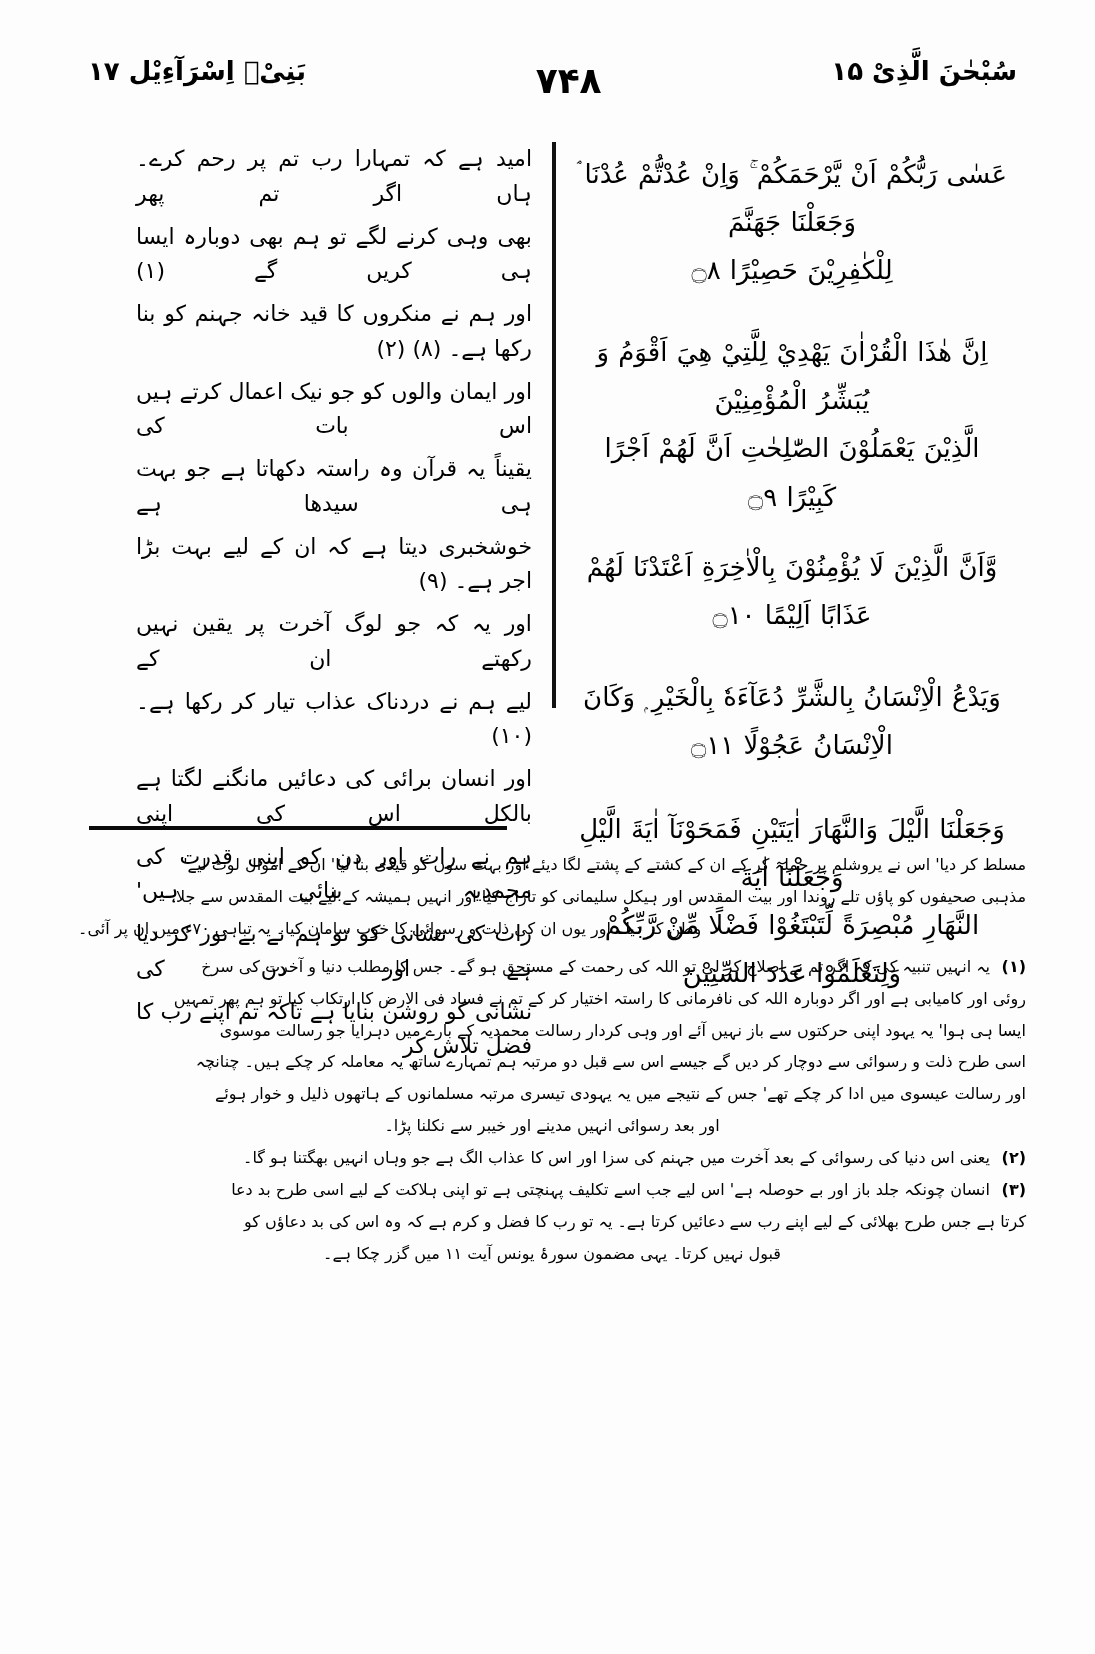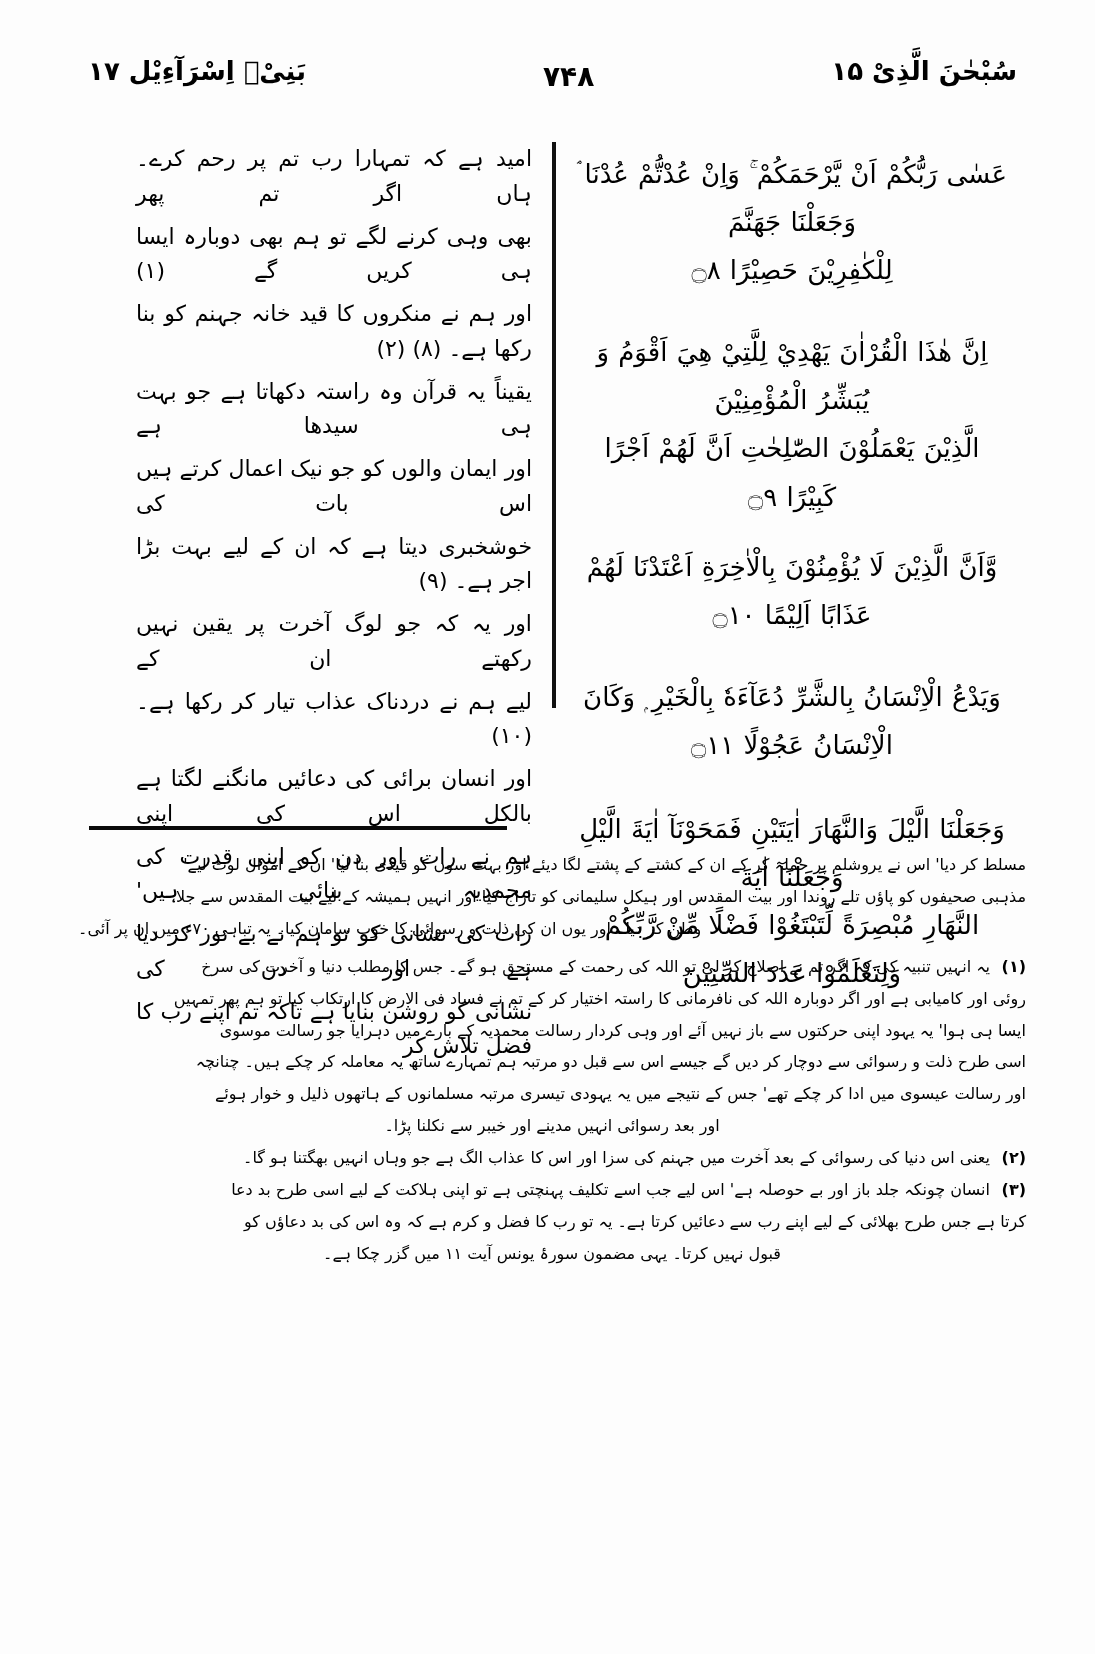--- a/index.html
+++ b/index.html
@@ -36,21 +36,21 @@
   .hdr-item {
     font-size: 25px;
     line-height: 1.05;
     white-space: nowrap;
     font-family: "DejaVu Sans", "Liberation Sans", sans-serif;
     font-weight: 600;
     letter-spacing: 0.3px;
   }
   .hdr-surah { font-size: 26px; }
   .hdr-page {
-    font-size: 28px;
+    font-size: 36px;
     font-weight: 700;
     padding-top: 4px;
   }
   .hdr-juz { font-size: 26px; }
 
   
   .body-cols {
     position: absolute;
     top: 138px;
     left: 82px;
@@ -178,22 +178,22 @@
         <div>النَّهَارِ مُبْصِرَةً لِّتَبْتَغُوْا فَضْلًا مِّنْ رَّبِّكُمْ وَلِتَعْلَمُوْا عَدَدَ السِّنِيْنَ</div>
       </div>
     </div>
 
     <div class="col-divider"></div>
 
     <div class="col-urdu">
       <div class="tr-line">امید ہے کہ تمہارا رب تم پر رحم کرے۔ ہاں اگر تم پھر</div>
       <div class="tr-line">بھی وہی کرنے لگے تو ہم بھی دوبارہ ایسا ہی کریں گے (۱)</div>
       <div class="tr-line last">اور ہم نے منکروں کا قید خانہ جہنم کو بنا رکھا ہے۔ (۸) (۲)</div>
+      <div class="tr-line">اور ایمان والوں کو جو نیک اعمال کرتے ہیں اس بات کی</div>
       <div class="tr-line">یقیناً یہ قرآن وہ راستہ دکھاتا ہے جو بہت ہی سیدھا ہے</div>
-      <div class="tr-line">اور ایمان والوں کو جو نیک اعمال کرتے ہیں اس بات کی</div>
       <div class="tr-line last">خوشخبری دیتا ہے کہ ان کے لیے بہت بڑا اجر ہے۔ (۹)</div>
       <div class="tr-line">اور یہ کہ جو لوگ آخرت پر یقین نہیں رکھتے ان کے</div>
       <div class="tr-line last">لیے ہم نے دردناک عذاب تیار کر رکھا ہے۔ (۱۰)</div>
       <div class="tr-line">اور انسان برائی کی دعائیں مانگنے لگتا ہے بالکل اس کی اپنی</div>
       <div class="tr-line">ہم نے رات اور دن کو اپنی قدرت کی محمدیہ بنائی ہیں'</div>
       <div class="tr-line">رات کی نشانی کو تو ہم نے بے نور کر دیا ہے اور دن کی</div>
       <div class="tr-line last">نشانی کو روشن بنایا ہے تاکہ تم اپنے رب کا فضل تلاش کر</div>
     </div>
   </div>
 

